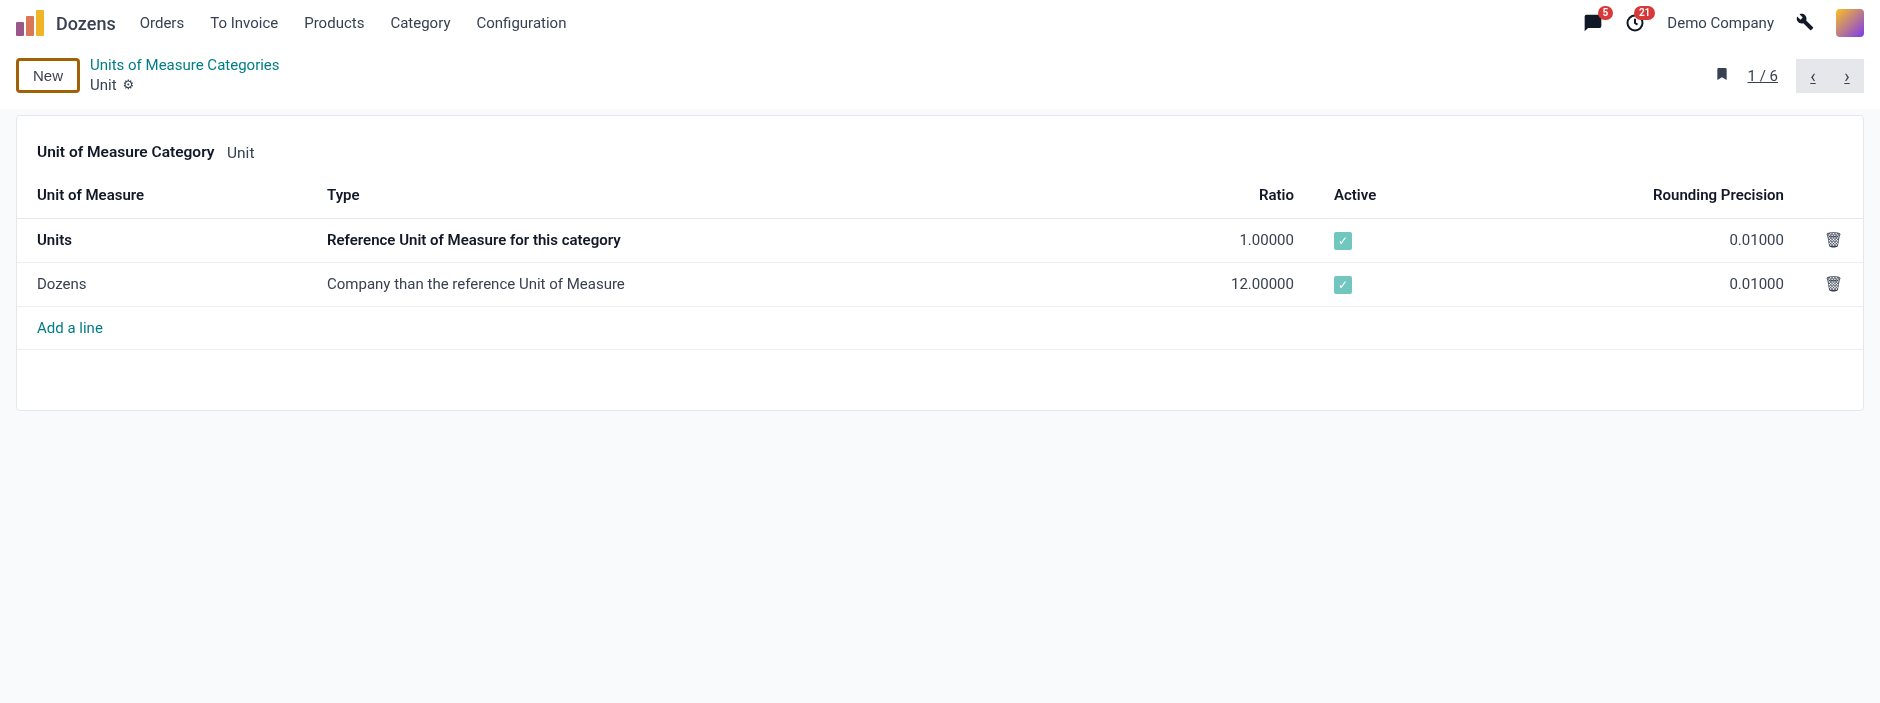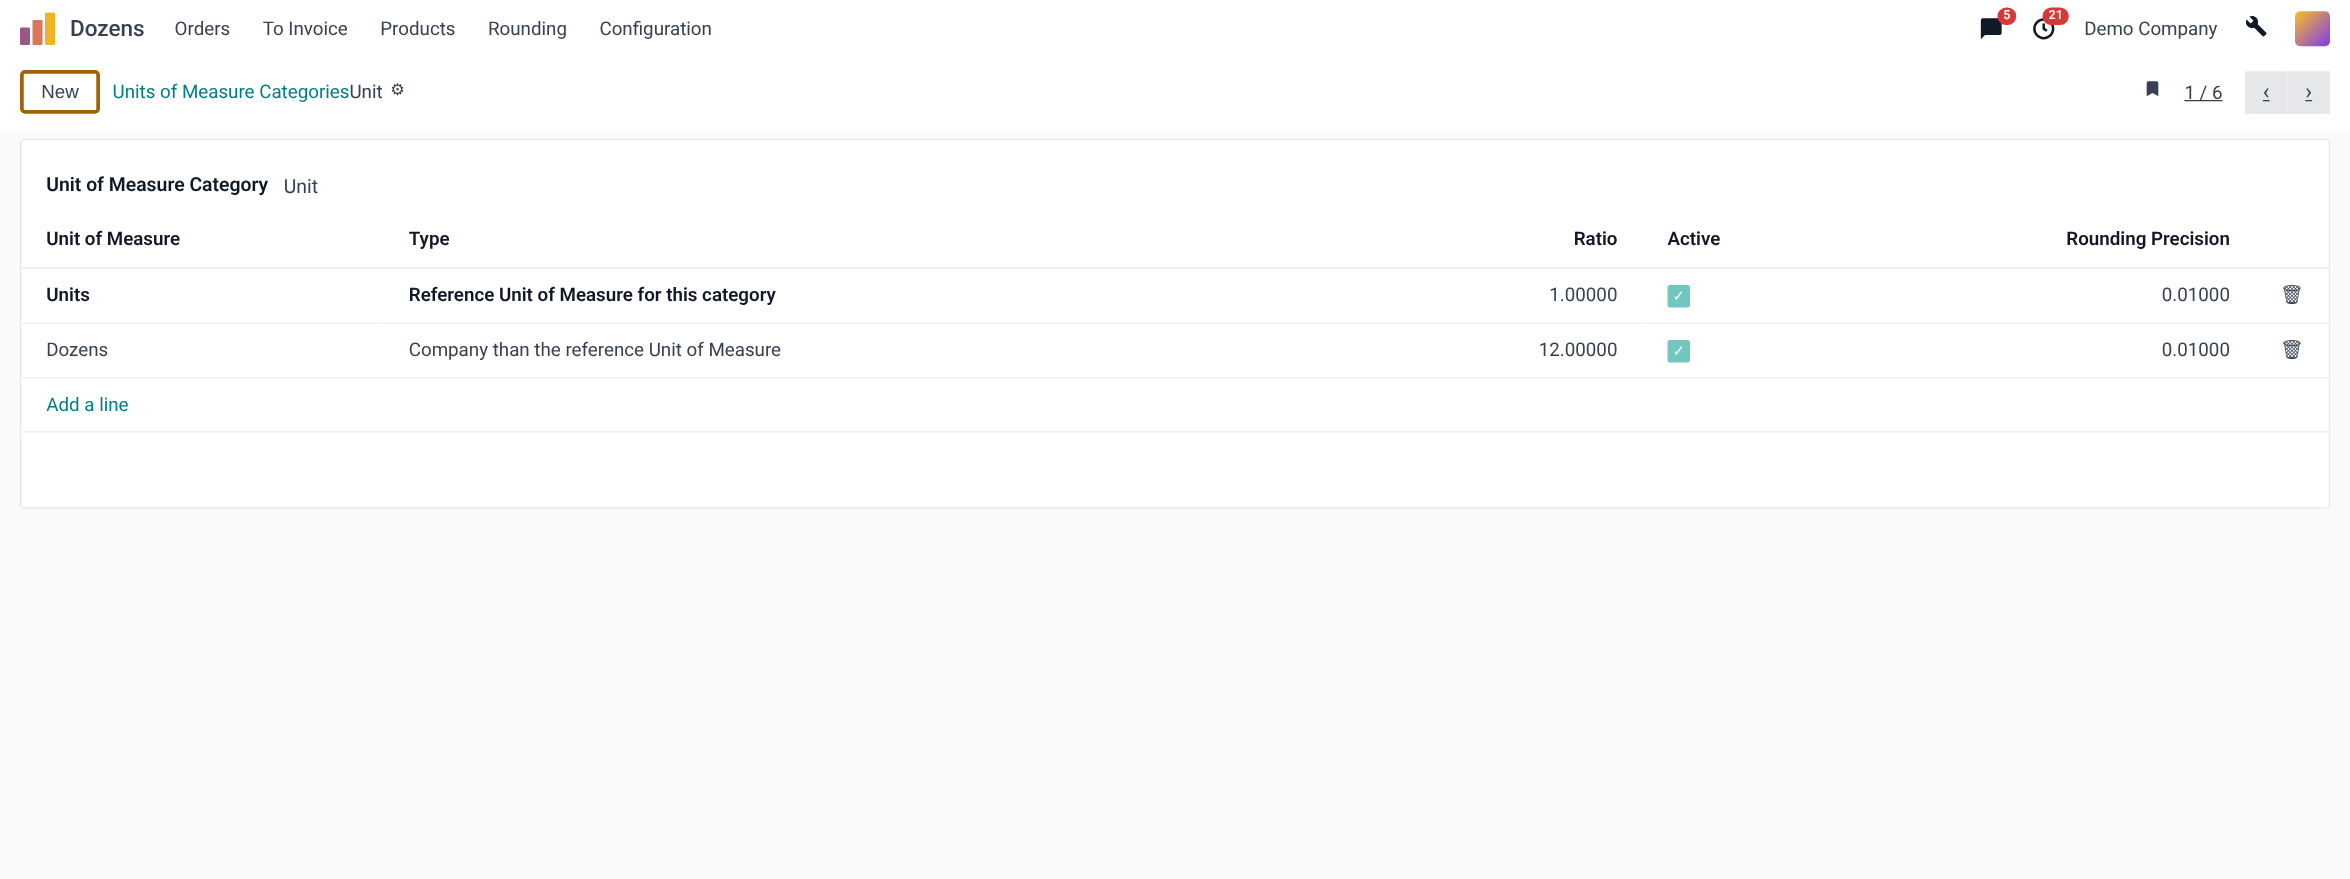--- a/index.html
+++ b/index.html
@@ -83,21 +83,21 @@
   .btn-new {
     border: 3px solid #a16207;
     border-radius: 4px;
     padding: 6px 14px;
     font-size: 15px;
     color: #374151;
     background: #fff;
     cursor: pointer;
     margin-right: 10px;
   }
-  .breadcrumb-col { display: flex; flex-direction: row; line-height: 1.3; }
+  .breadcrumb-col { display: flex; flex-direction: column; line-height: 1.3; }
   .breadcrumb-link {
     color: #017e84;
     font-size: 15px;
     cursor: pointer;
   }
   .breadcrumb-current {
     display: flex;
     align-items: center;
     gap: 6px;
     font-size: 15px;
@@ -228,21 +228,21 @@
   <div class="app-logo">
     <div class="bar bar1"></div>
     <div class="bar bar2"></div>
     <div class="bar bar3"></div>
   </div>
   <div class="app-name">Dozens</div>
   <div class="nav-menu">
     <span class="nav-item">Orders</span>
     <span class="nav-item">To Invoice</span>
     <span class="nav-item">Products</span>
-    <span class="nav-item">Rounding</span>
+    <span class="nav-item">Category</span>
     <span class="nav-item">Configuration</span>
   </div>
   <div class="topbar-right">
     <span class="icon-badge">
       <svg width="20" height="20" viewBox="0 0 24 24" fill="#111827">
           <path d="M20 2H4a2 2 0 0 0-2 2v18l4-4h14a2 2 0 0 0 2-2V4a2 2 0 0 0-2-2z"></path>
         </svg>
       <span class="badge">5</span>
     </span>
     <span class="icon-badge">

